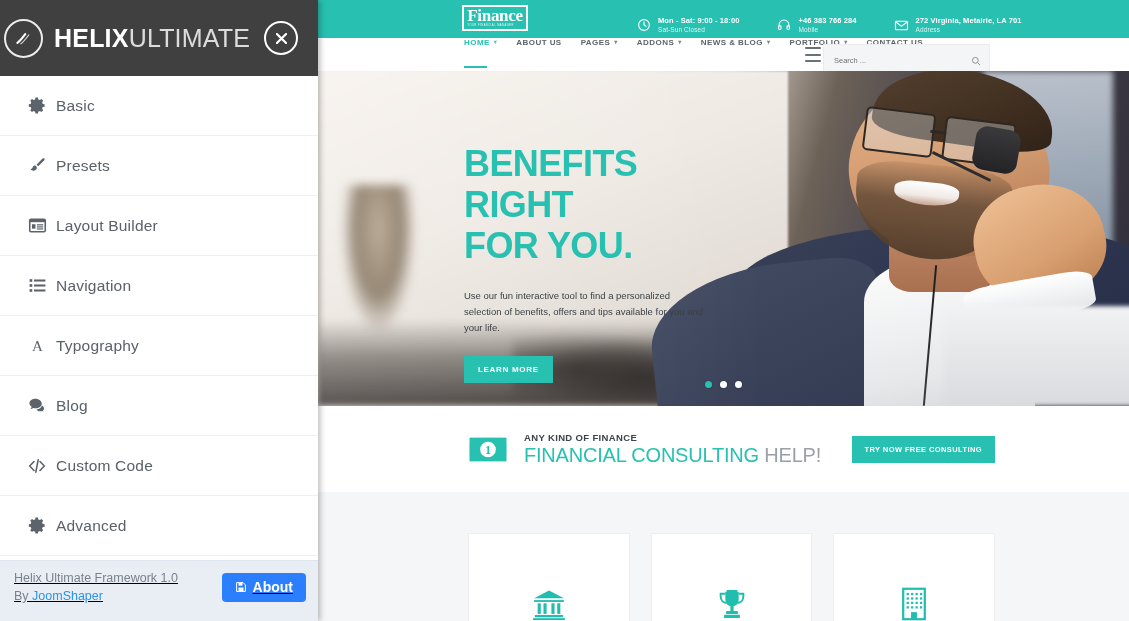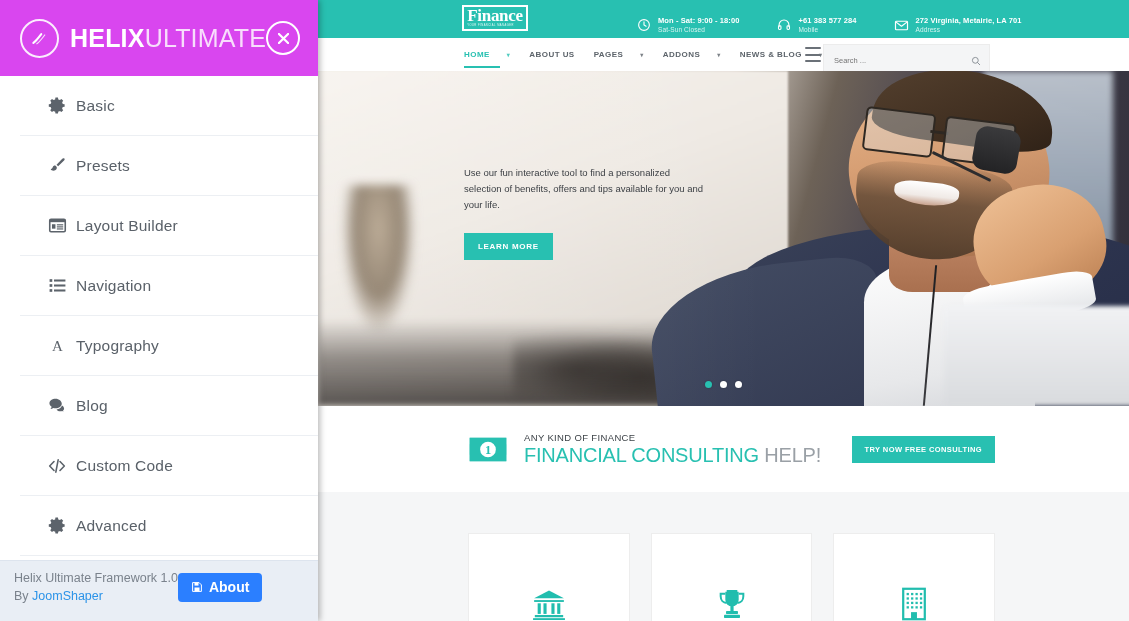--- a/index.html
+++ b/index.html
@@ -12,22 +12,22 @@
 
   
   .sidebar{
     width:318px;height:621px;flex:0 0 318px;
     background:#ffffff;position:relative;
     display:flex;flex-direction:column;
     box-shadow:2px 0 6px rgba(0,0,0,.28);
     z-index:5;
   }
   .sb-header{
-    height:76px;flex:0 0 76px;background:#d946ef;
-    display:flex;align-items:center;padding:0 20px 0 20px;
+    height:76px;flex:0 0 76px;background:#404040;
+    display:flex;align-items:center;padding:0 20px 0 4px;
     box-sizing:border-box;
   }
   .brand{display:flex;align-items:center;gap:11px;flex:1;}
   .brand-mark{
     width:35px;height:35px;border-radius:50%;
     border:2px solid rgba(255,255,255,.9);
     display:flex;align-items:center;justify-content:center;
     flex:0 0 35px;
   }
   .brand-mark svg{display:block;}
@@ -35,41 +35,42 @@
   .brand-text .b1{color:#fff;font-weight:bold;}
   .brand-text .b2{color:#ffffff;opacity:.82;font-weight:300;}
   .close-btn{
     width:34px;height:34px;border-radius:50%;
     border:2px solid #ffffff;background:transparent;
     display:flex;align-items:center;justify-content:center;
     color:#fff;font-size:15px;font-weight:bold;cursor:pointer;
     flex:0 0 34px;line-height:1;
   }
 
-  .sb-menu{flex:1 1 auto;overflow:hidden;background:#fff;margin-left:20px;}
+  .sb-menu{flex:1 1 auto;overflow:hidden;background:#fff;}
   .sb-item{
     height:60px;display:flex;align-items:center;
     padding-left:18px;box-sizing:border-box;
     border-bottom:1px solid #eceff3;
     cursor:pointer;background:#fff;
   }
   .sb-ico{
     width:38px;flex:0 0 38px;display:flex;align-items:center;justify-content:center;
     color:#5c636b;
   }
   .sb-ico svg{display:block;}
   .sb-label{
     font-size:15.5px;color:#5a6169;letter-spacing:.2px;
   }
 
   .sb-footer{
     flex:0 0 61px;height:61px;background:#e9eef5;
-    display:flex;align-items:center;
+    display:flex;align-items:center;justify-content:space-between;
     padding:0 12px 8px 14px;box-sizing:border-box;
     border-top:1px solid #dde4ee;
+    text-decoration:underline;
   }
   .sb-footer-txt{font-size:12.5px;color:#7a828c;line-height:1.45;}
   .sb-footer-txt .ln2{color:#7a828c;}
   .sb-footer-txt a{color:#2b93e8;text-decoration:none;}
   .save-btn{
     background:#2b7fff;color:#fff;border:none;border-radius:4px;
     height:29px;padding:0 13px;font-size:14px;font-weight:bold;
     display:flex;align-items:center;gap:6px;cursor:pointer;
     font-family:"Liberation Sans", sans-serif;
   }
@@ -115,21 +116,21 @@
 
   
   .navbar{
     height:33px;background:#ffffff;display:flex;align-items:center;
     position:relative;box-sizing:border-box;
   }
   .nav-items{position:absolute;left:146px;top:0;height:33px;display:flex;align-items:center;gap:19px;}
   .nav-link{
     font-size:8px;color:#5d646b;letter-spacing:.45px;font-weight:bold;
     text-transform:uppercase;cursor:pointer;white-space:nowrap;
-    display:flex;align-items:center;gap:17px;height:33px;position:relative;
+    display:flex;gap:4px;height:33px;position:relative;
   }
   .nav-link .caret{font-size:6px;opacity:.8;}
   .nav-link.active{color:#28c0b1;}
   .nav-link.active:after{
     content:"";position:absolute;left:0;right:10px;bottom:3px;height:2px;background:#28c0b1;
   }
   .nav-burger{
     position:absolute;left:487px;top:9px;width:16px;height:15px;
     display:flex;flex-direction:column;justify-content:space-between;cursor:pointer;
   }
@@ -238,21 +239,21 @@
   .dot.active{background:#28c0b1;}
 
   
   .cta{
     height:86px;background:#ffffff;position:relative;display:flex;align-items:center;
   }
   .cta-inner{position:absolute;left:150px;right:134px;display:flex;align-items:center;justify-content:space-between;}
   .cta-left{display:flex;align-items:center;gap:16px;}
   .cta-icon{width:40px;height:40px;flex:0 0 40px;color:#28c0b1;display:flex;align-items:center;justify-content:center;}
   .cta-icon svg{display:block;}
-  .cta-t1{font-size:9.5px;font-weight:normal;color:#3d4348;letter-spacing:.35px;text-transform:uppercase;}
+  .cta-t1{font-size:9.5px;font-weight:bold;color:#3d4348;letter-spacing:.35px;text-transform:uppercase;}
   .cta-t2{font-size:20px;letter-spacing:-.2px;margin-top:1px;white-space:nowrap;}
   .cta-t2 .hl{color:#28c0b1;}
   .cta-t2 .nm{color:#9aa0a6;}
   .cta-btn{
     background:#28c0b1;color:#fff;border:none;cursor:pointer;
     font-size:7.5px;font-weight:bold;letter-spacing:.4px;padding:9px 13px;
     text-transform:uppercase;white-space:nowrap;font-family:"Liberation Sans",sans-serif;
   }
 
   
@@ -430,21 +431,21 @@
 
         <div class="cinfo">
           <span class="cico">
             <svg width="14" height="14" viewBox="0 0 24 24" fill="none" stroke="#fff" stroke-width="1.9">
               <path d="M3.6 14.6v-2.8a8.4 8.4 0 0116.8 0v2.8" stroke-linecap="round"></path>
               <rect x="2.6" y="13.4" width="4.2" height="6.2" rx="1.6"></rect>
               <rect x="17.2" y="13.4" width="4.2" height="6.2" rx="1.6"></rect>
             </svg>
           </span>
           <span class="ctext">
-            <span class="t1" style="display:block">+61 383 577 284</span>
+            <span class="t1" style="display:block">+46 383 766 284</span>
             <span class="t2" style="display:block">Mobile</span>
           </span>
         </div>
 
         <div class="cinfo">
           <span class="cico">
             <svg width="15" height="15" viewBox="0 0 24 24" fill="none" stroke="#fff" stroke-width="1.9">
               <rect x="2.4" y="5.2" width="19.2" height="13.6" rx="1.4"></rect>
               <path d="M2.8 6.2 12 13.2 21.2 6.2" stroke-linejoin="round"></path>
             </svg>
@@ -533,20 +534,24 @@
           <div class="m-boom"></div>
           <div class="m-hand"></div>
           <div class="m-cuff"></div>
           <div class="m-wire"></div>
           <div class="m-laptop"></div>
         </div>
       </div>
       <div class="hero-overlay"></div>
 
       <div class="hero-content">
+        <h1 class="hero-h1">
+          <span style="display:block">Benefits Right</span>
+          <span style="display:block">For You.</span>
+        </h1>
         <p class="hero-p">Use our fun interactive tool to find a personalized selection of benefits, offers and tips available for you and your life.</p>
         <button class="hero-btn">Learn More</button>
       </div>
 
       <div class="hero-dots">
         <span class="dot active"></span>
         <span class="dot"></span>
         <span class="dot"></span>
       </div>
     </div>

